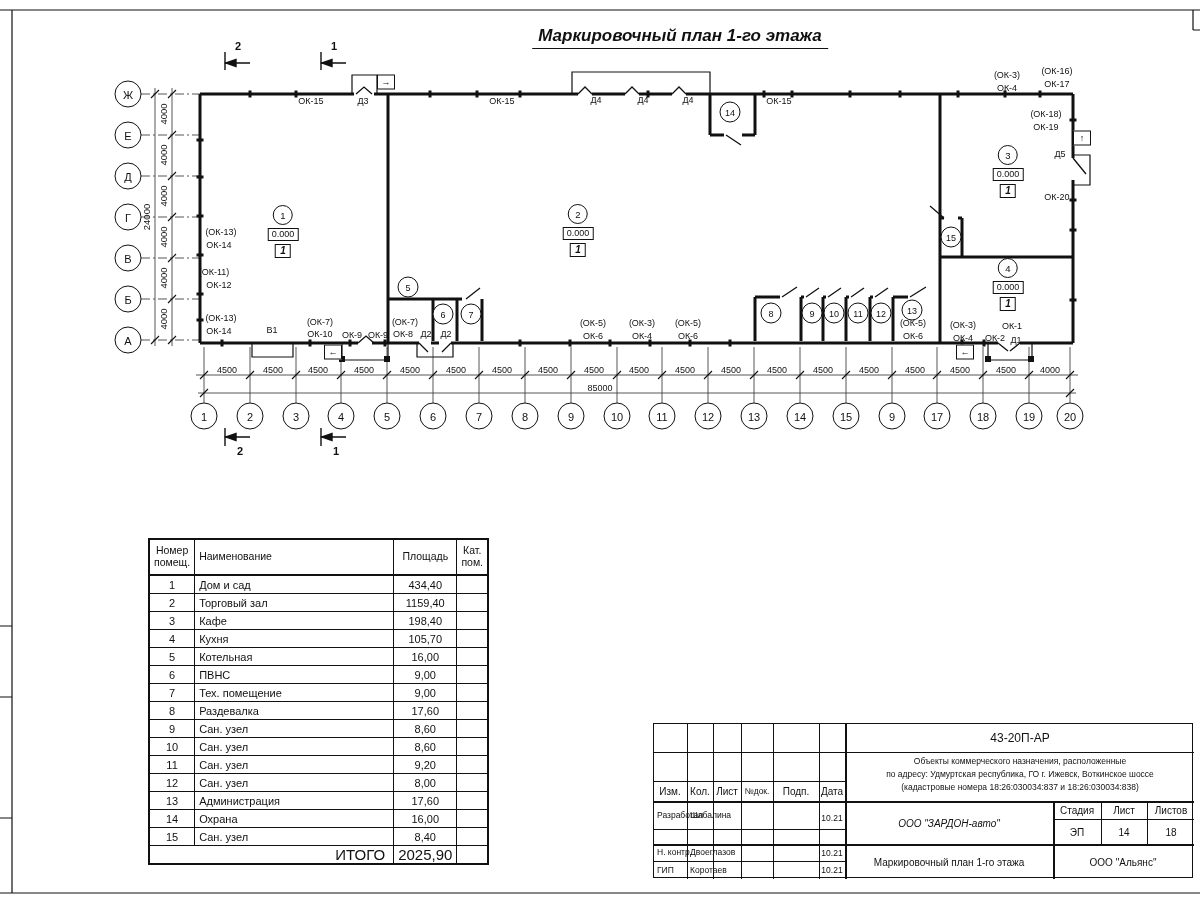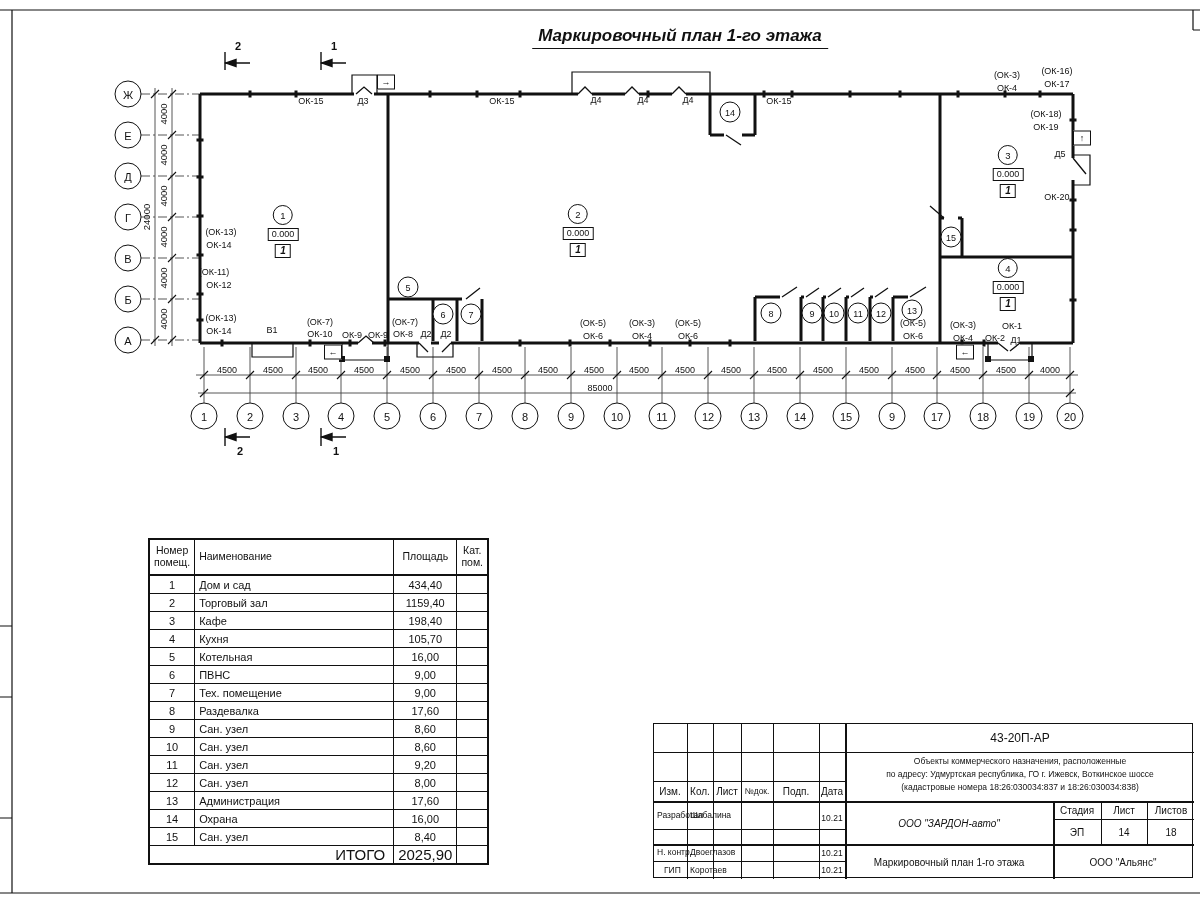--- a/index.html
+++ b/index.html
@@ -495,21 +495,21 @@
     <span class="txt small" style="left:103px;top:67px">№док.</span>
     <span class="txt" style="left:142px;top:67px">Подп.</span>
     <span class="txt" style="left:178px;top:67px">Дата</span>
 
     <span class="txt small left" style="left:3px;top:91px">Разработал</span>
     <span class="txt small left" style="left:36px;top:91px">Шабалина</span>
     <span class="txt small" style="left:178px;top:94px">10.21</span>
     <span class="txt small left" style="left:3px;top:128px">Н. контр.</span>
     <span class="txt small left" style="left:36px;top:128px">Двоеглазов</span>
     <span class="txt small" style="left:178px;top:129px">10.21</span>
-    <span class="txt small left" style="left:10px;top:146px">ГИП</span>
+    <span class="txt small left" style="left:3px;top:146px">ГИП</span>
     <span class="txt small left" style="left:36px;top:146px">Коротаев</span>
     <span class="txt small" style="left:178px;top:146px">10.21</span>
 
     <span class="txt" style="left:366px;top:14px;font-size:12px">43-20П-АР</span>
     <span class="txt small" style="left:366px;top:37px">Объекты коммерческого назначения, расположенные</span>
     <span class="txt small" style="left:366px;top:50px">по адресу: Удмуртская республика, ГО г. Ижевск, Воткинское шоссе</span>
     <span class="txt small" style="left:366px;top:63px">(кадастровые номера 18:26:030034:837 и 18:26:030034:838)</span>
     <span class="txt it" style="left:295px;top:99px">ООО "ЗАРДОН-авто"</span>
     <span class="txt" style="left:295px;top:138px">Маркировочный план 1-го этажа</span>
     <span class="txt" style="left:423px;top:86px">Стадия</span>

